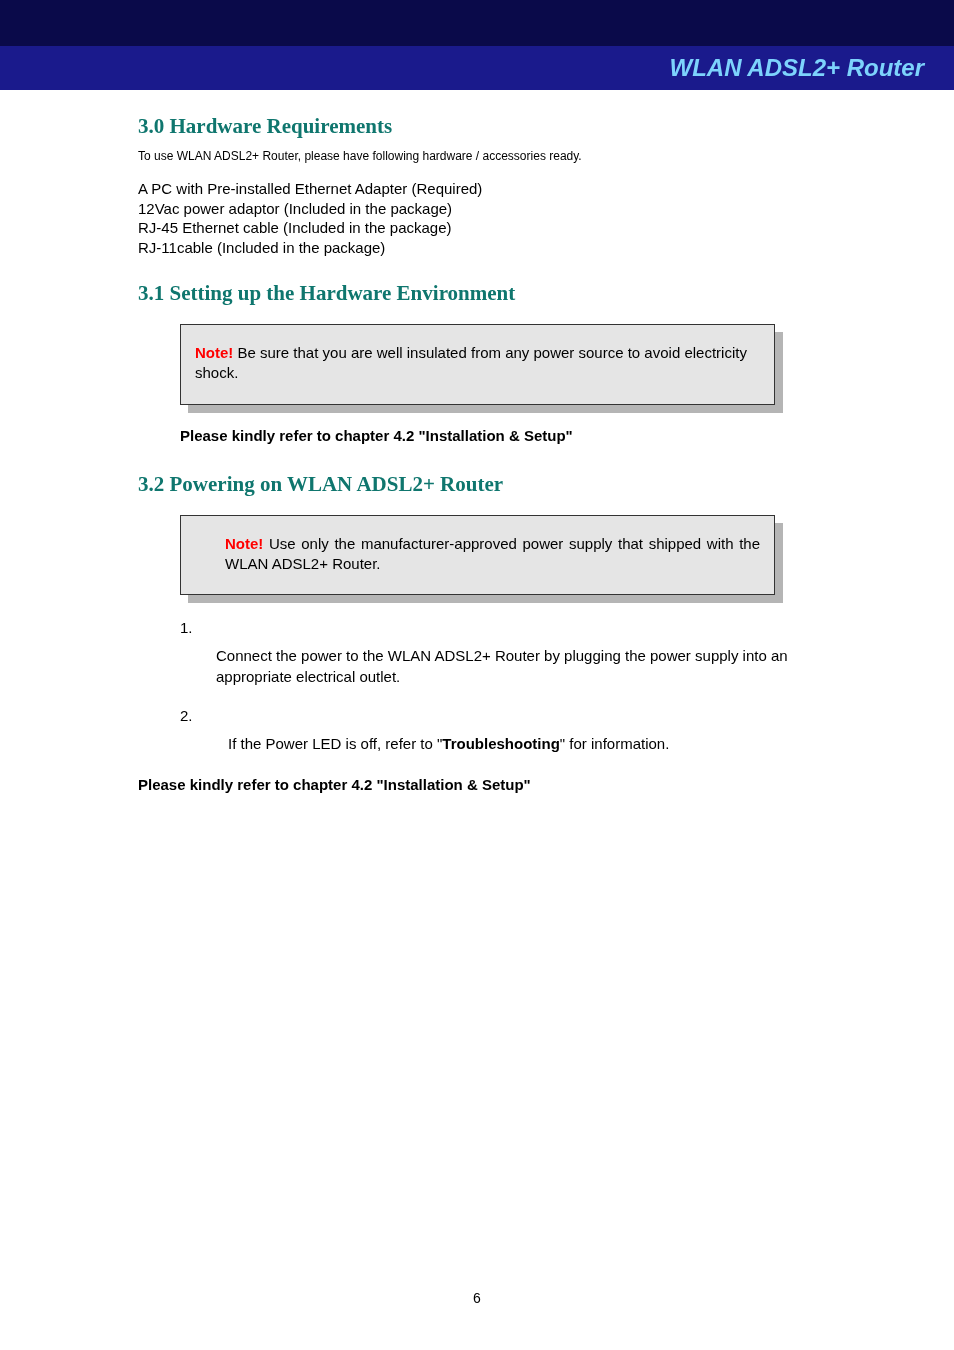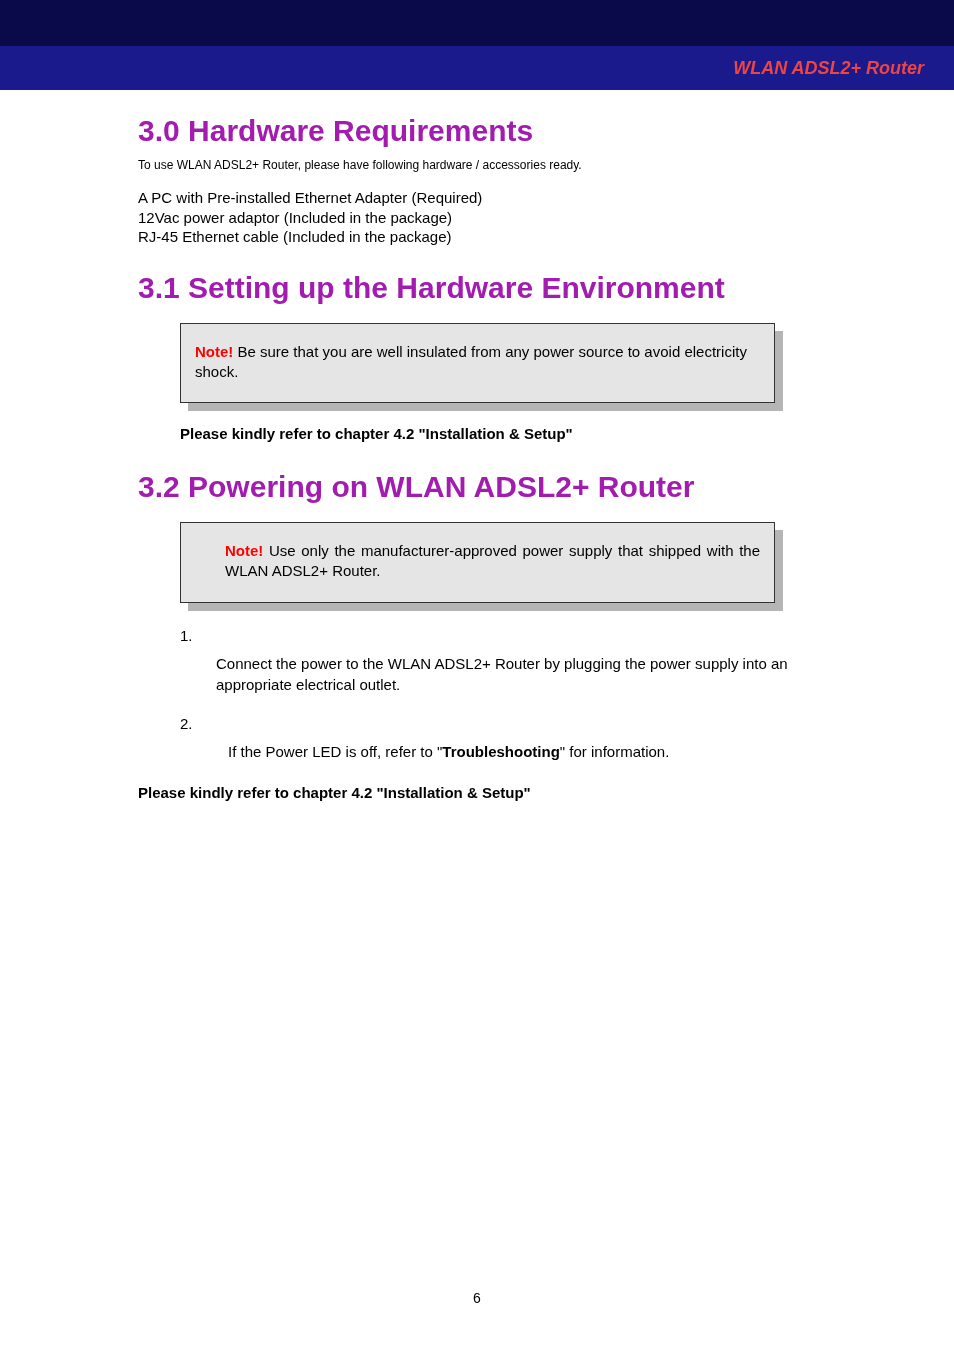--- a/index.html
+++ b/index.html
@@ -30,33 +30,34 @@
       position:absolute;
       top:46px; left:0; right:0;
       height:44px;
       background:#1a1a8c;
       display:flex;
       align-items:center;
       justify-content:flex-end;
       padding-right:30px;
     }
     .header-title {
-      color: #ef4444;
-      font-size: 18px;
+      color: #7dd3fc;
+      font-size: 24px;
       font-weight: bold;
       font-style: italic;
     }
     .content {
       padding: 24px 138px 0 138px;
     }
     h2.section {
-      font-size: 30px;
+      font-size: 21px;
       font-weight: bold;
-      color: #a21caf;
+      color: #0f766e;
       margin-bottom: 10px;
+      font-family: Liberation Serif, serif;
     }
     .intro {
       font-size: 12px;
       color: #000;
       margin-bottom: 16px;
     }
     .req-list {
       font-size: 15px;
       color: #000;
       line-height: 1.3;
@@ -148,20 +149,21 @@
 </div>
 
 <div class="content">
 
   <h2 class="section">3.0 Hardware Requirements</h2>
   <p class="intro">To use WLAN ADSL2+ Router, please have following hardware / accessories ready.</p>
   <div class="req-list">
     <div>A PC with Pre-installed Ethernet Adapter (Required)</div>
     <div>12Vac power adaptor (Included in the package)</div>
     <div>RJ-45 Ethernet cable (Included in the package)</div>
+    <div>RJ-11cable (Included in the package)</div>
   </div>
 
   <h2 class="section section2">3.1 Setting up the Hardware Environment</h2>
 
   <div class="note-wrapper">
     <div class="note-shadow"></div>
     <div class="note-box">
       <span class="note-label">Note!</span><span> Be sure that you are well insulated from any power source to avoid electricity shock.</span>
     </div>
   </div>

